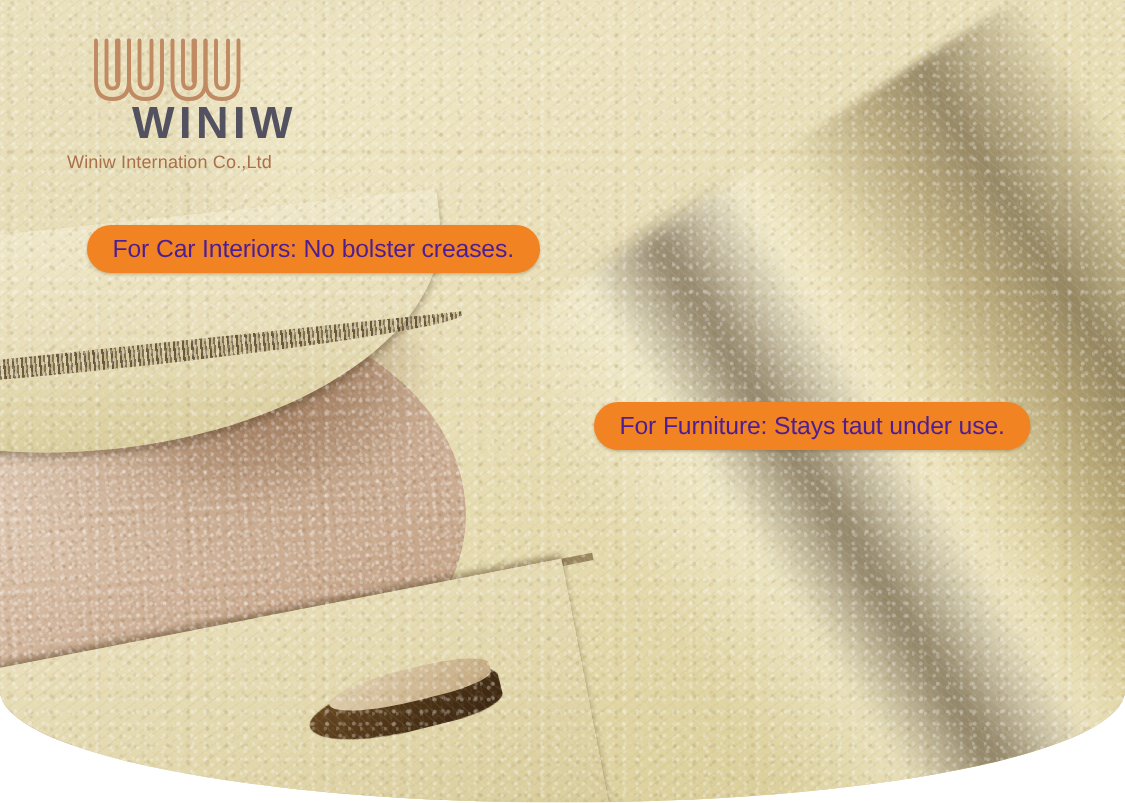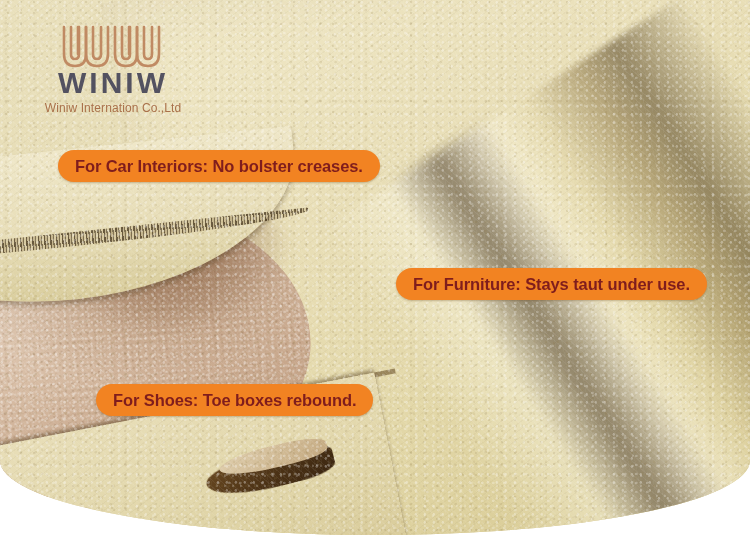--- a/index.html
+++ b/index.html
@@ -167,41 +167,42 @@
   .logo-mark{display:block;margin:0 auto;}
   .logo-word{
     display:block;
     margin-top:-2px;
     font-size:30px;
     font-weight:bold;
     letter-spacing:3px;
     color:#474659;
     line-height:1;
     opacity:.92;
+    text-align:right;
   }
   .logo-line1{
     display:block;margin-top:3px;
     font-size:12px;color:#a9704a;letter-spacing:.1px;line-height:1.25;
   }
   .logo-line2{
     display:block;
     font-size:10.5px;color:#a9704a;letter-spacing:.1px;line-height:1.25;
   }
 
   
   .badge{
     position:absolute;
     display:inline-flex;align-items:center;
     height:32px;
     padding:0 17px;
     border-radius:16px;
     background:#f28322;
-    color:#7f1d1d;
+    color:#4c1d95;
     font-size:16.5px;
-    font-weight:bold;
+    font-weight:normal;
     white-space:nowrap;
     letter-spacing:-.1px;
     box-shadow:0 1px 2px rgba(90,55,10,.28);
   }
   #badge-car{left:58px;top:150px;}
   #badge-furniture{left:396px;top:268px;}
   #badge-shoes{left:96px;top:384px;}
 
   
   .arc{
@@ -257,17 +258,16 @@
       <path d="M87 3 L87 30 Q87 35 91 35 Q95 35 95 30 L95 3"></path>
     </svg>
     <span class="logo-word">WINIW</span>
     <span class="logo-line1">Winiw Internation Co.,Ltd</span>
   </div>
 
   <div class="badge" id="badge-car">For Car Interiors: No bolster creases.</div>
 
   <div class="badge" id="badge-furniture">For Furniture: Stays taut under use.</div>
 
-  <div class="badge" id="badge-shoes">For Shoes: Toe boxes rebound.</div>
 
   <div class="arc"></div>
 
 </div>
 
 </body></html>

